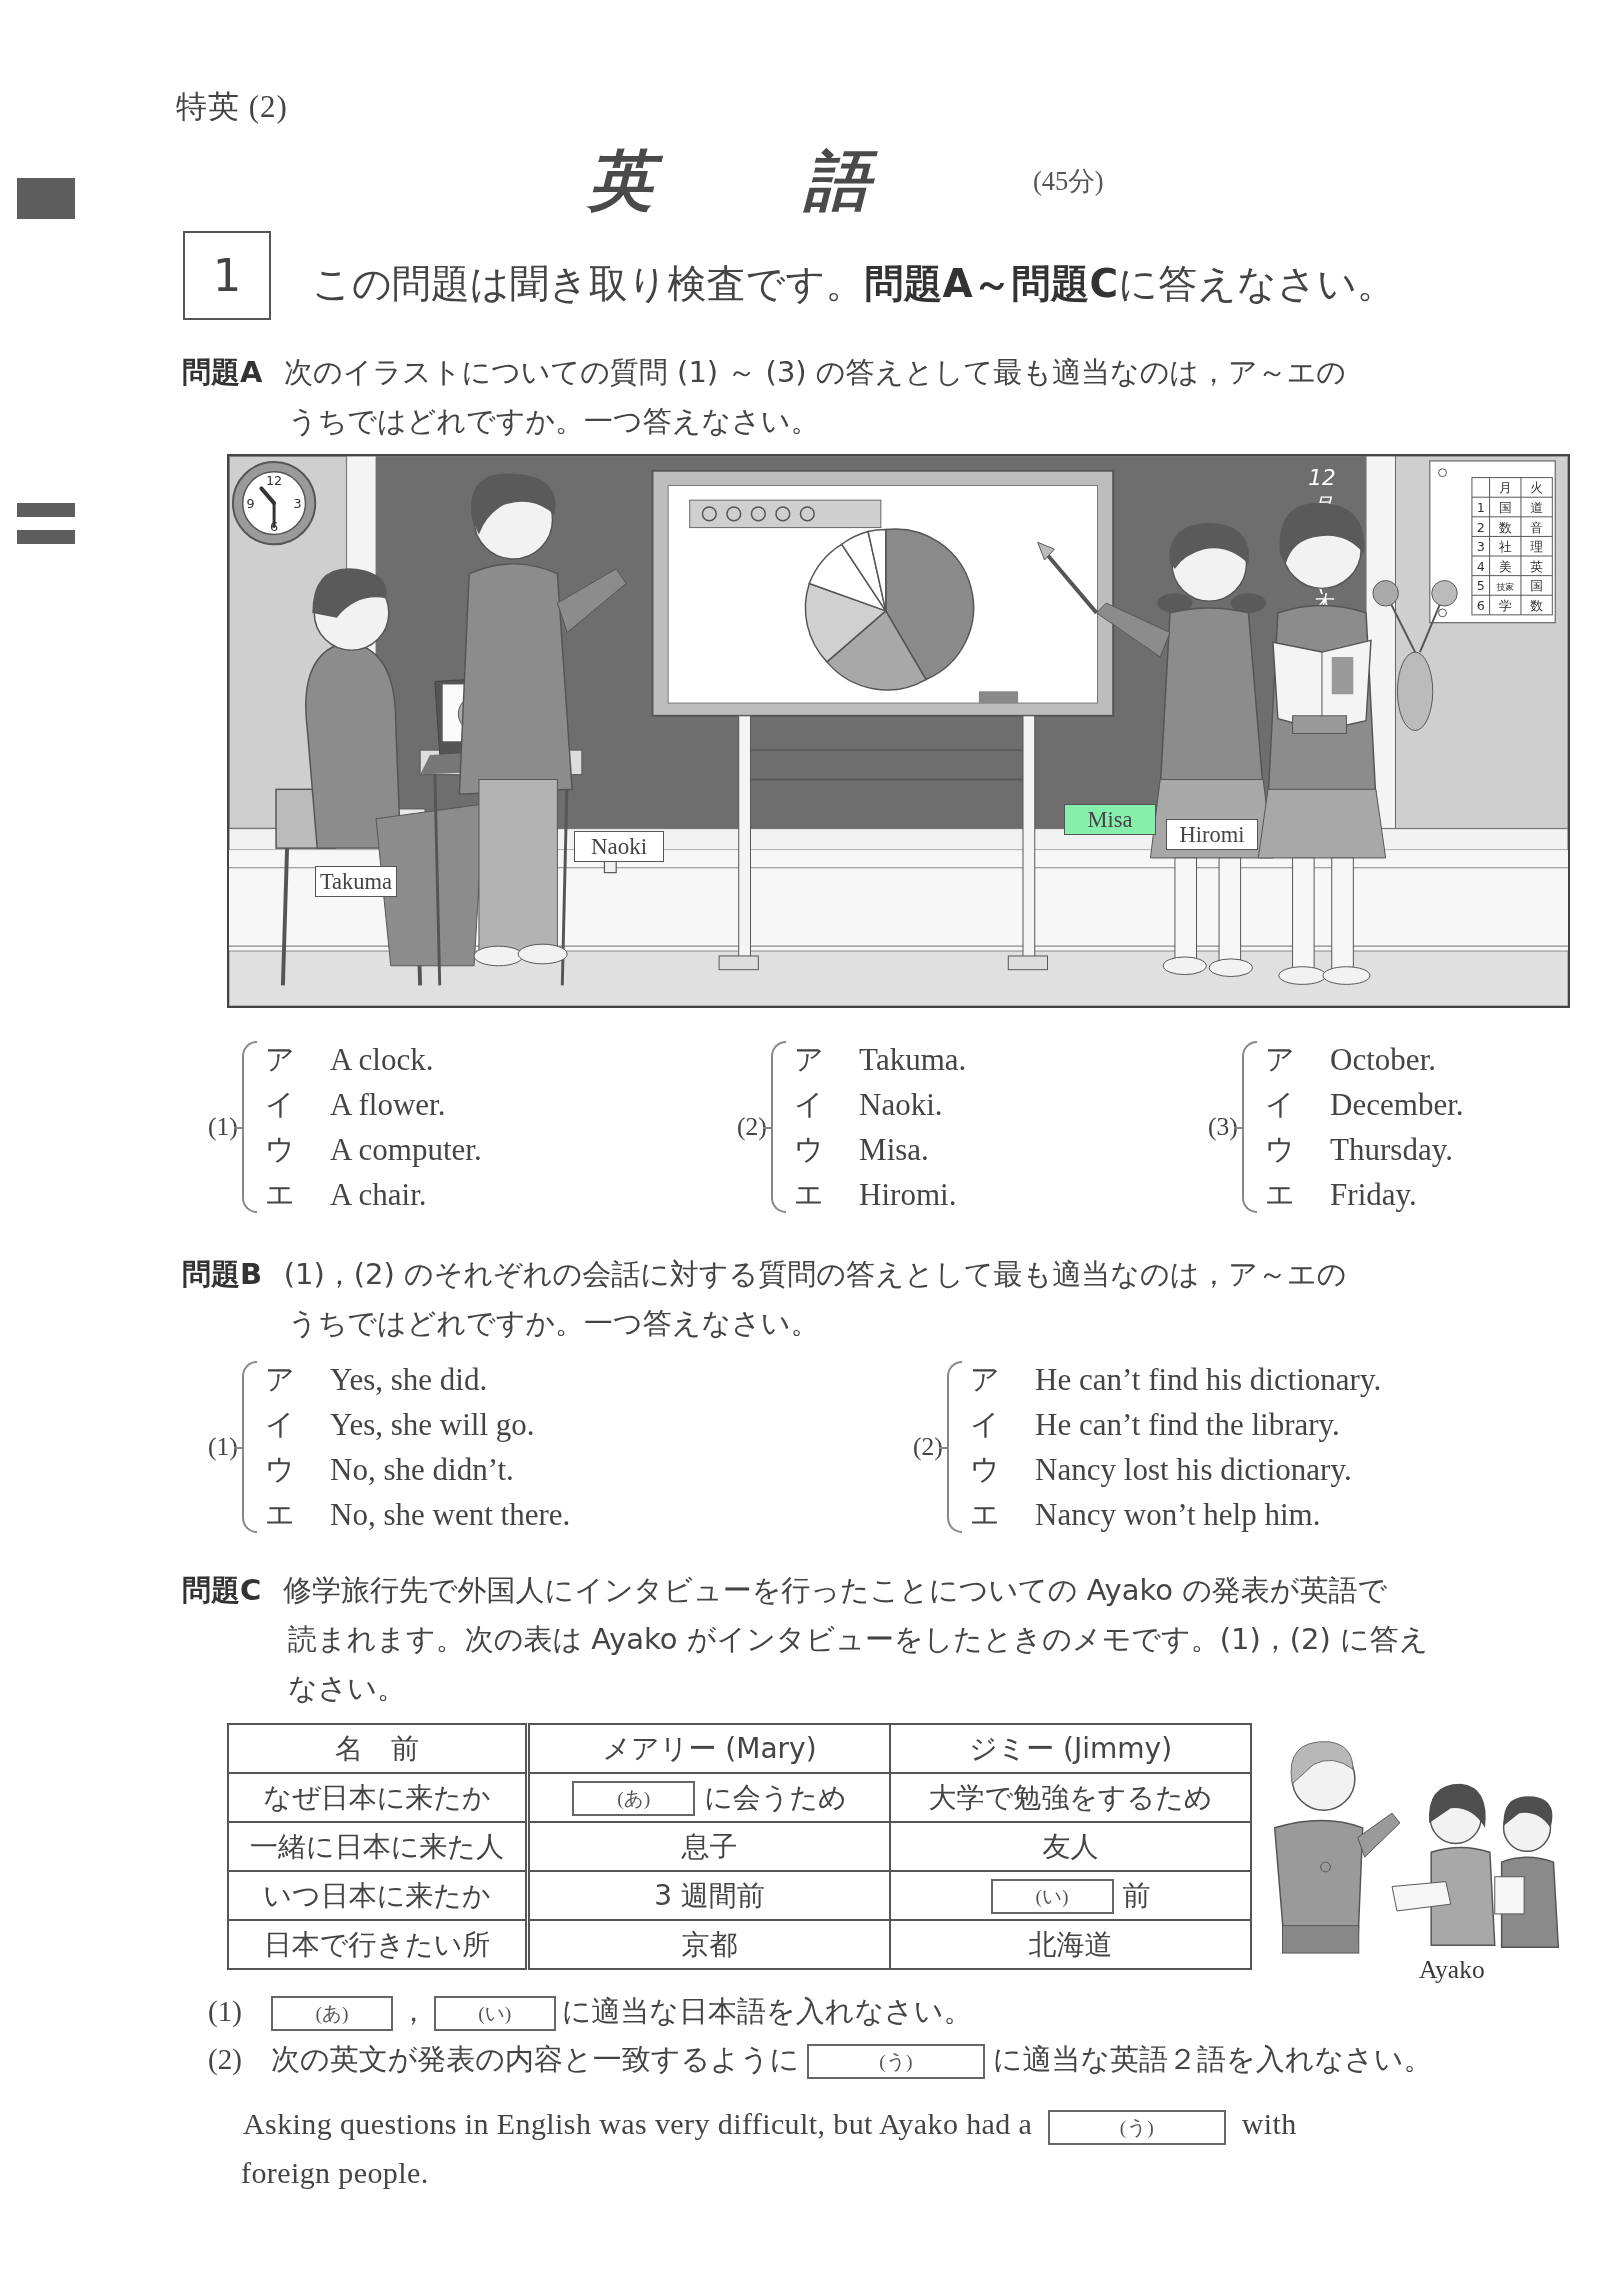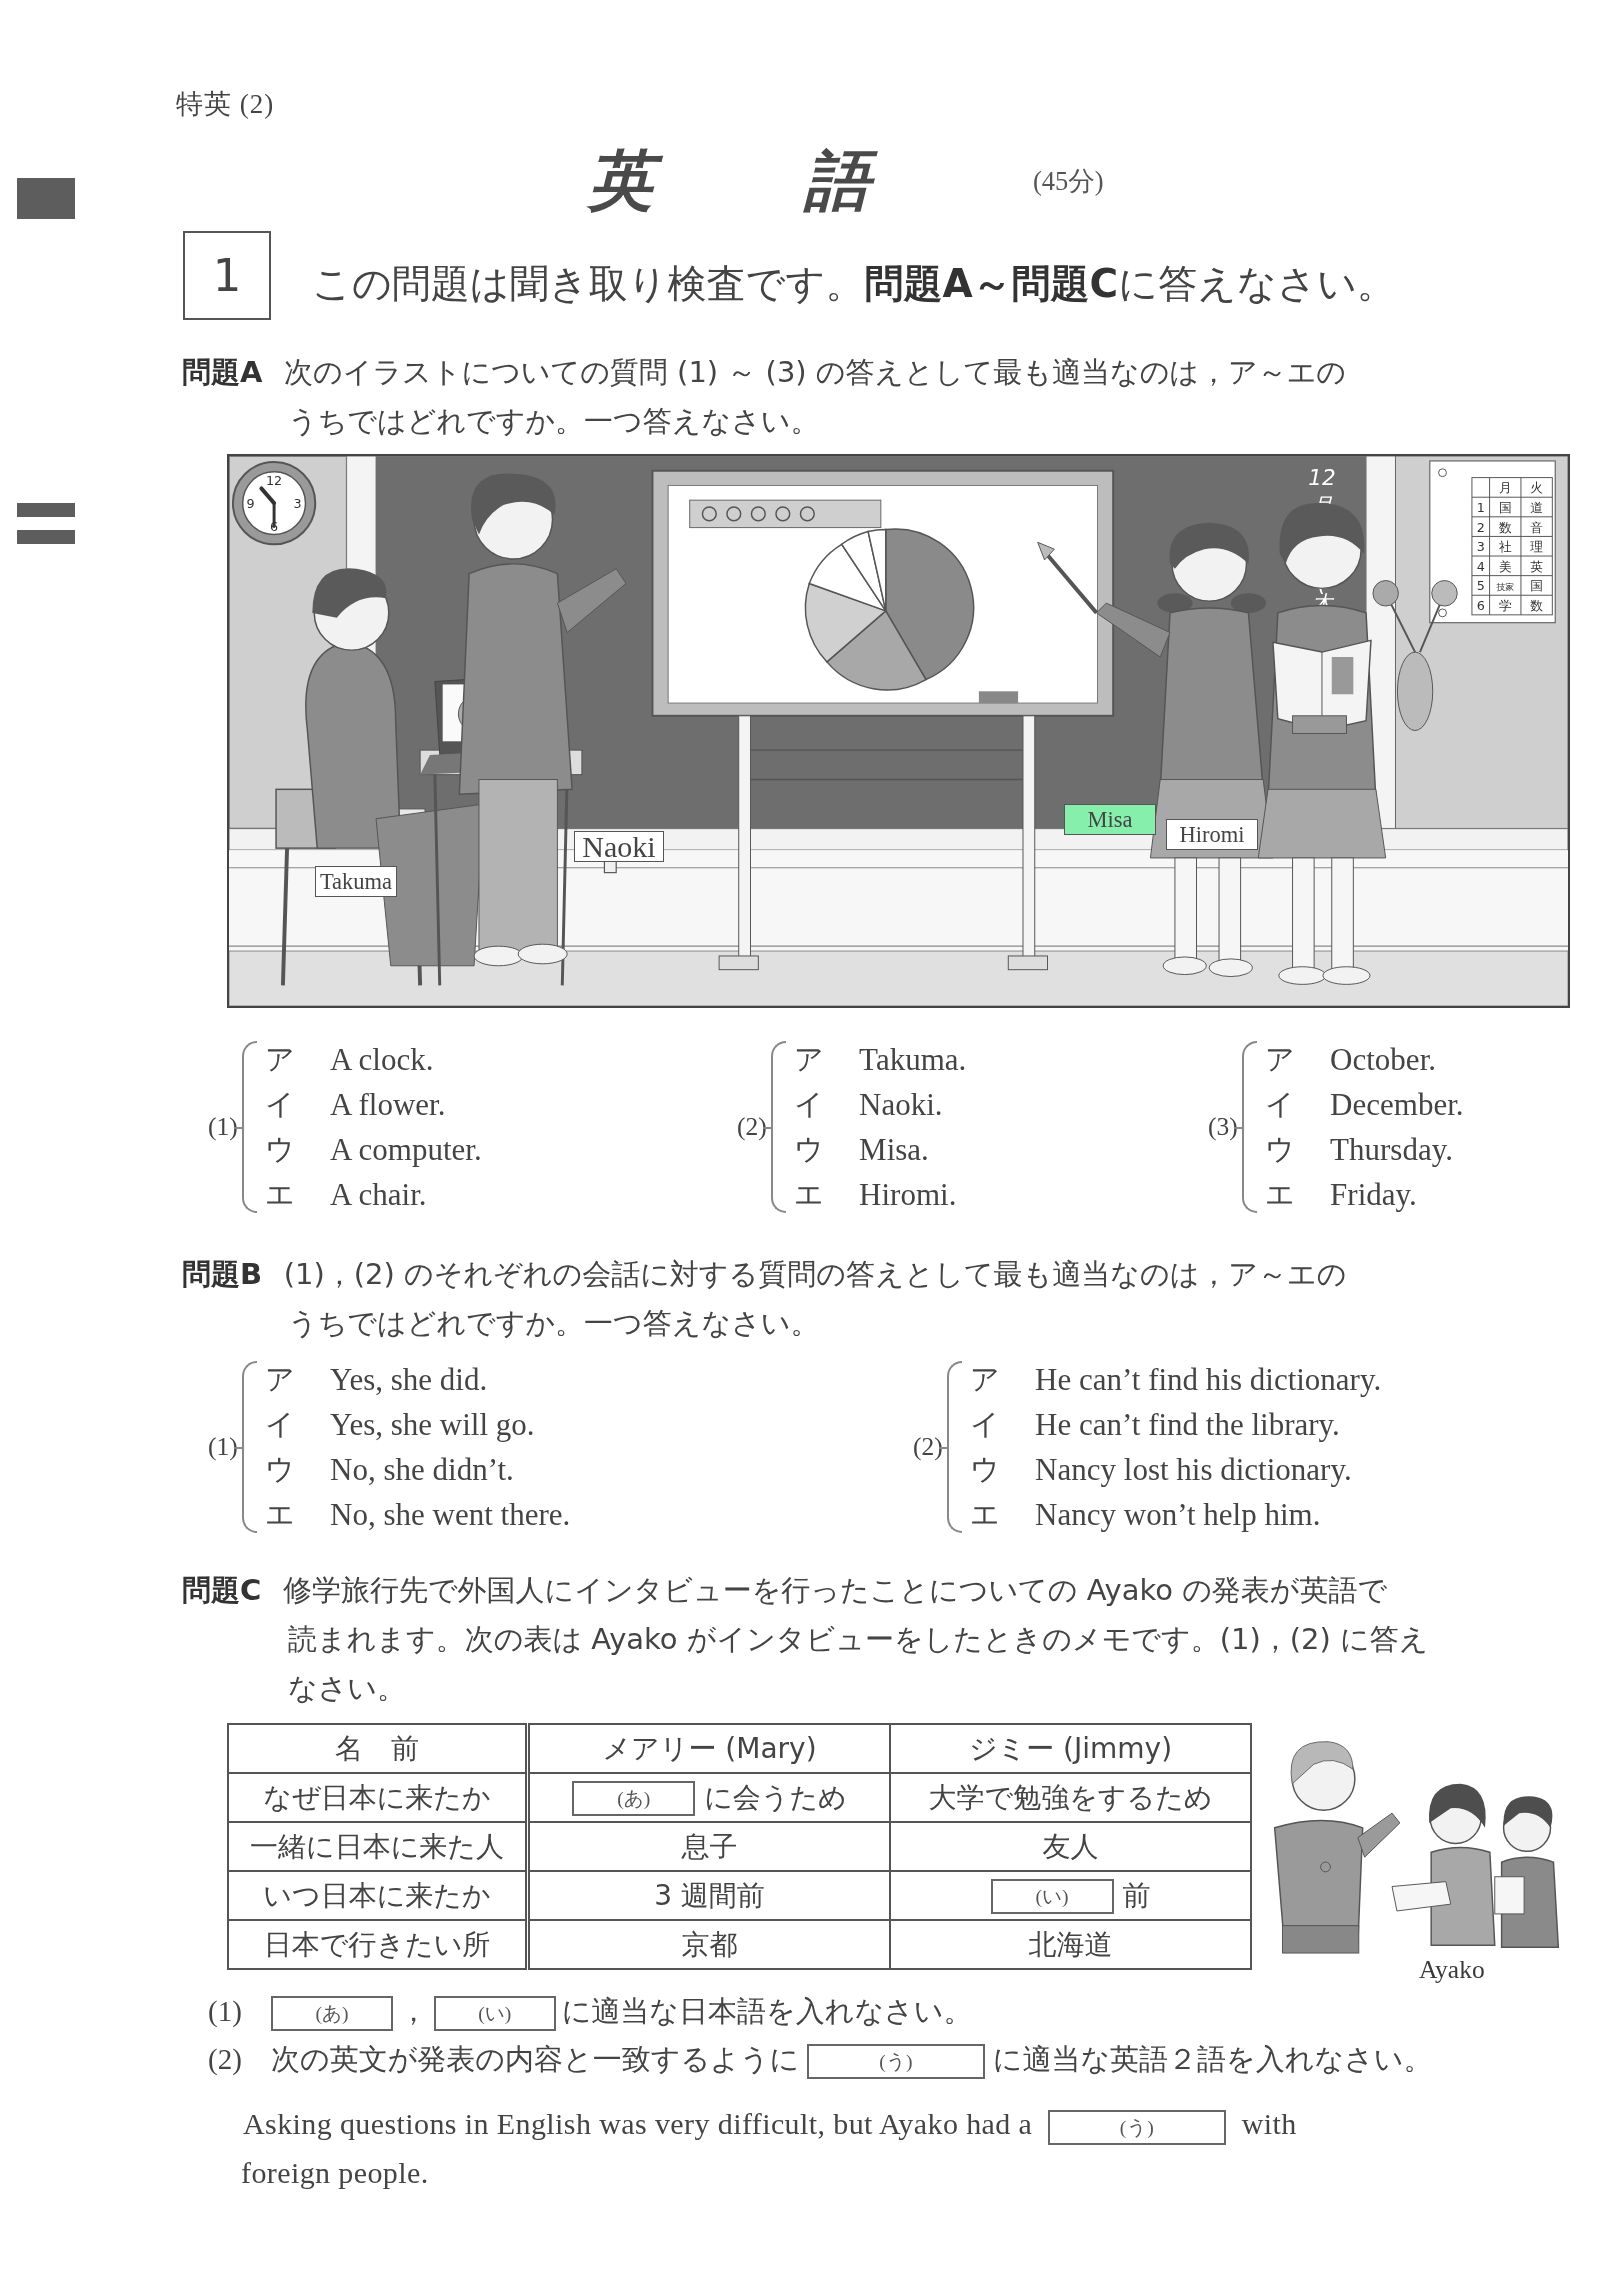--- a/index.html
+++ b/index.html
@@ -6,21 +6,21 @@
   body {
     width:1621px; height:2292px; position:relative; overflow:hidden;
     font-family:"DejaVu Sans", sans-serif; color:#3a3a3a;
   }
   .serif { font-family:"Liberation Serif","DejaVu Serif", serif; }
   .abs { position:absolute; }
 
   
   .mark { position:absolute; left:16.7px; width:58px; background:#5d5d5d; }
 
-  .page-code { left:176px; top:86px; font-size:27px; letter-spacing:1px; color:#444; }
+  .page-code { left:176px; top:86px; font-size:31px; letter-spacing:1px; color:#444; }
   .title { left:588px; top:137px; font-size:65px; font-weight:bold; color:#4a4a4a; letter-spacing:0;font-style:italic; }
   .title .gap { display:inline-block; width:152px; }
   .duration { left:1033px; top:163px; font-size:26.5px; color:#555; }
 
   .qnum-box { left:183px; top:231px; width:88px; height:89px; border:2px solid #555; box-sizing:border-box;
               display:flex; align-items:center; justify-content:center; font-size:45px; color:#444; }
   .instr { left:312px; top:257px; font-size:39px; color:#444; }
   .instr b { font-weight:bold; color:#333; }
 
   .prob-head { font-size:29px; color:#444; line-height:49px; }
@@ -252,21 +252,21 @@
       <rect x="1125" y="410" width="22" height="115" fill="#f6f6f6" stroke="#555"></rect>
       <ellipse cx="1095" cy="530" rx="24" ry="9" fill="#f2f2f2" stroke="#555"></ellipse>
       <ellipse cx="1140" cy="530" rx="24" ry="9" fill="#f2f2f2" stroke="#555"></ellipse>
     </g>
 
     <rect x="1085" y="265" width="55" height="18" fill="#999" stroke="#555"></rect>
   </svg>
 
   
   <div class="abs serif" style="left:86px;top:410px;width:80px;height:29px;line-height:29px;background:#fff;border:1.5px solid #555;text-align:center;font-size:22.5px;color:#444;">Takuma</div>
-  <div class="abs serif" style="left:345px;top:375px;width:88px;height:29px;line-height:29px;background:#fff;border:1.5px solid #555;text-align:center;font-size:30px;color:#444;">Naoki</div>
+  <div class="abs serif" style="left:345px;top:375px;width:88px;height:29px;line-height:29px;background:#fff;border:1.5px solid #555;text-align:center;font-size:23px;color:#444;">Naoki</div>
   <div class="abs serif" style="left:835px;top:348px;width:90px;height:29px;line-height:29px;background:#86efac;border:1.5px solid #555;text-align:center;font-size:22.5px;color:#444;">Misa</div>
   <div class="abs serif" style="left:937px;top:363px;width:90px;height:29px;line-height:29px;background:#fff;border:1.5px solid #555;text-align:center;font-size:22.5px;color:#444;">Hiromi</div>
 </div>
 
 <div class="opts">
   <div class="opt-group" style="left:208px;top:1037px;">
     <span class="num serif">(1)</span>
     <span class="brace"></span>
     <div class="opt-list">
       <div class="opt-row">

